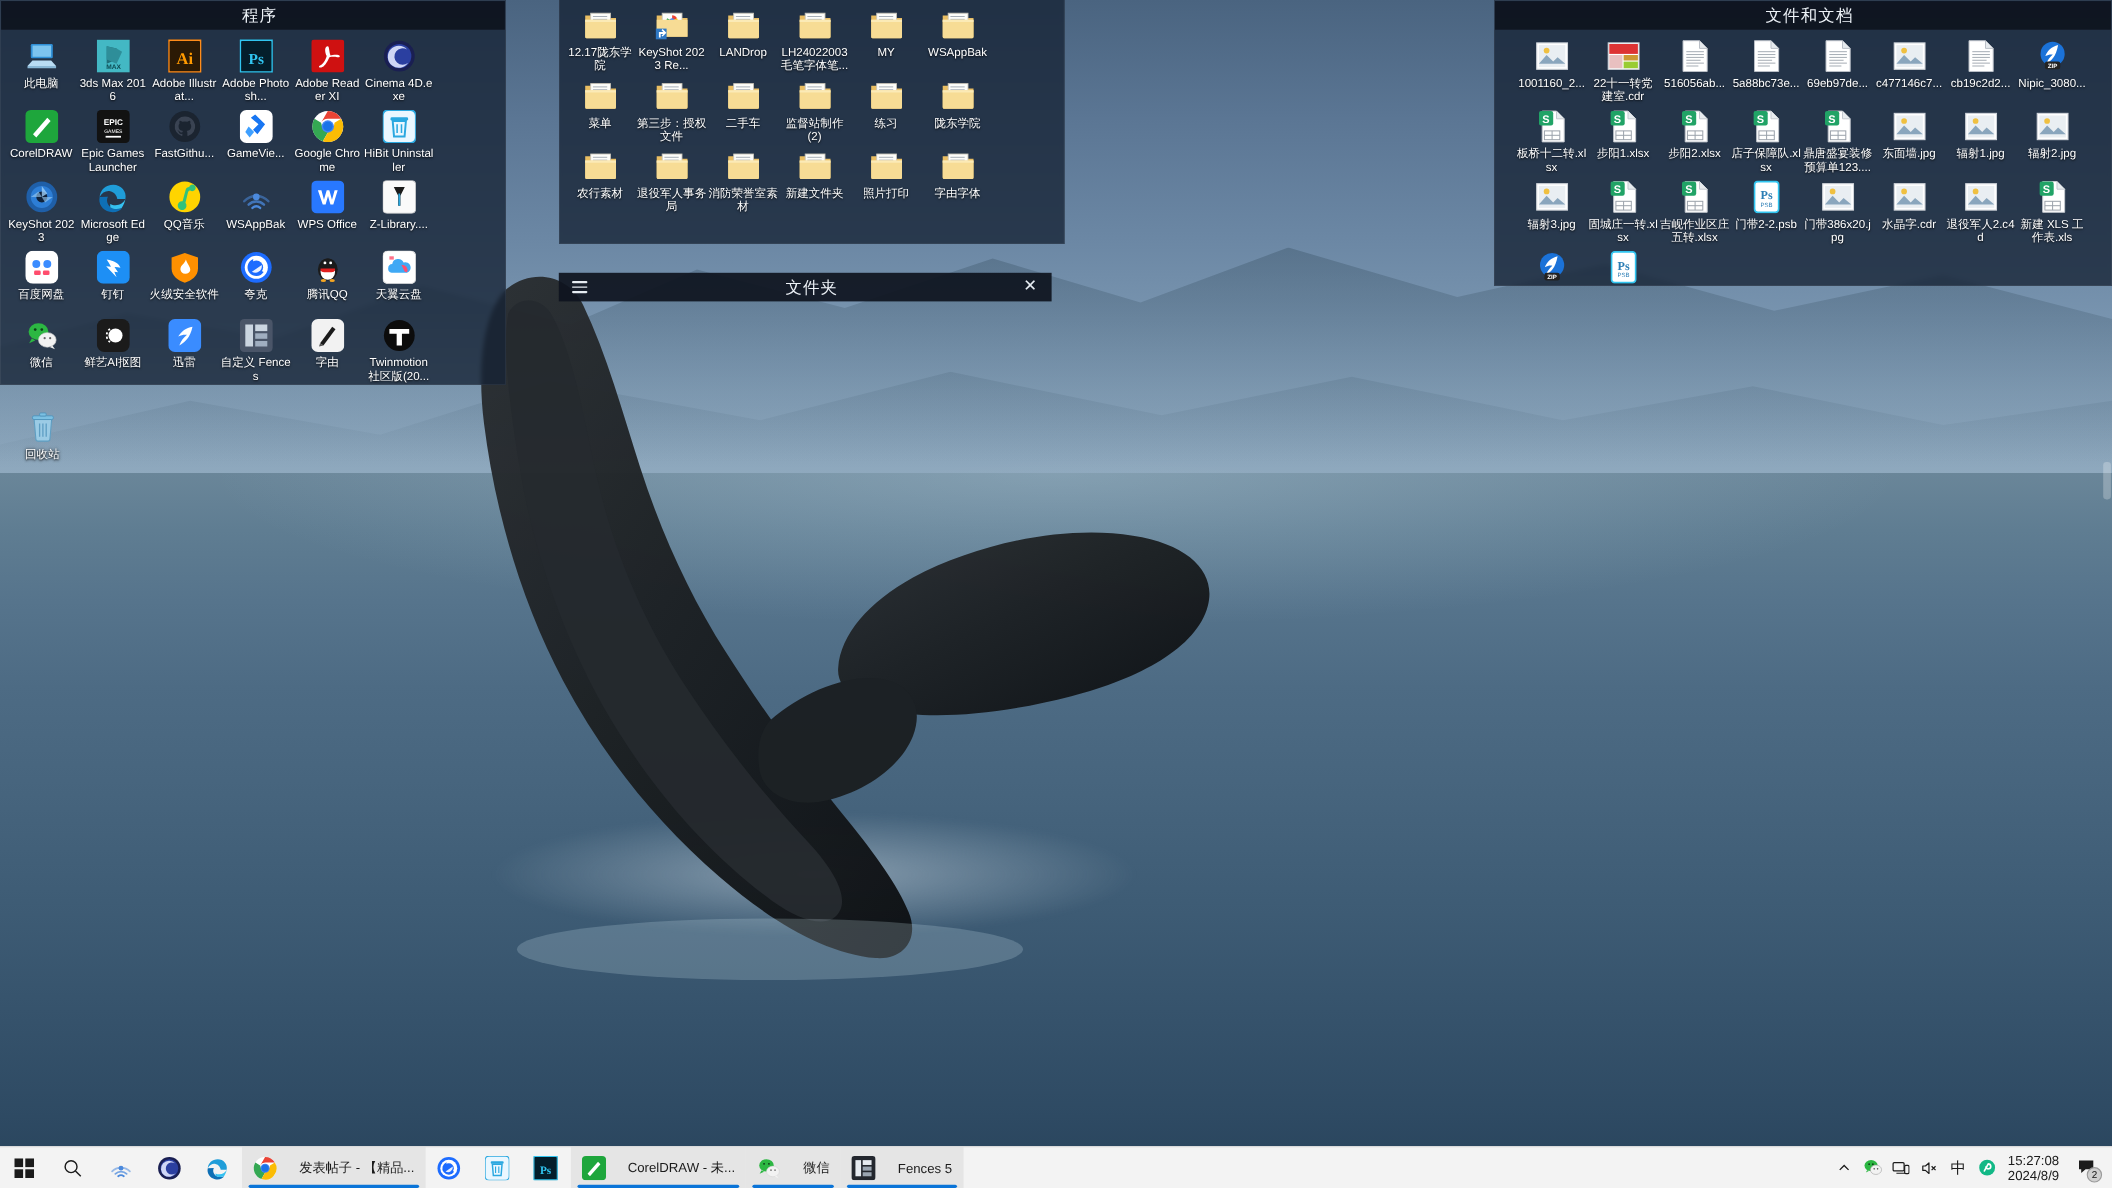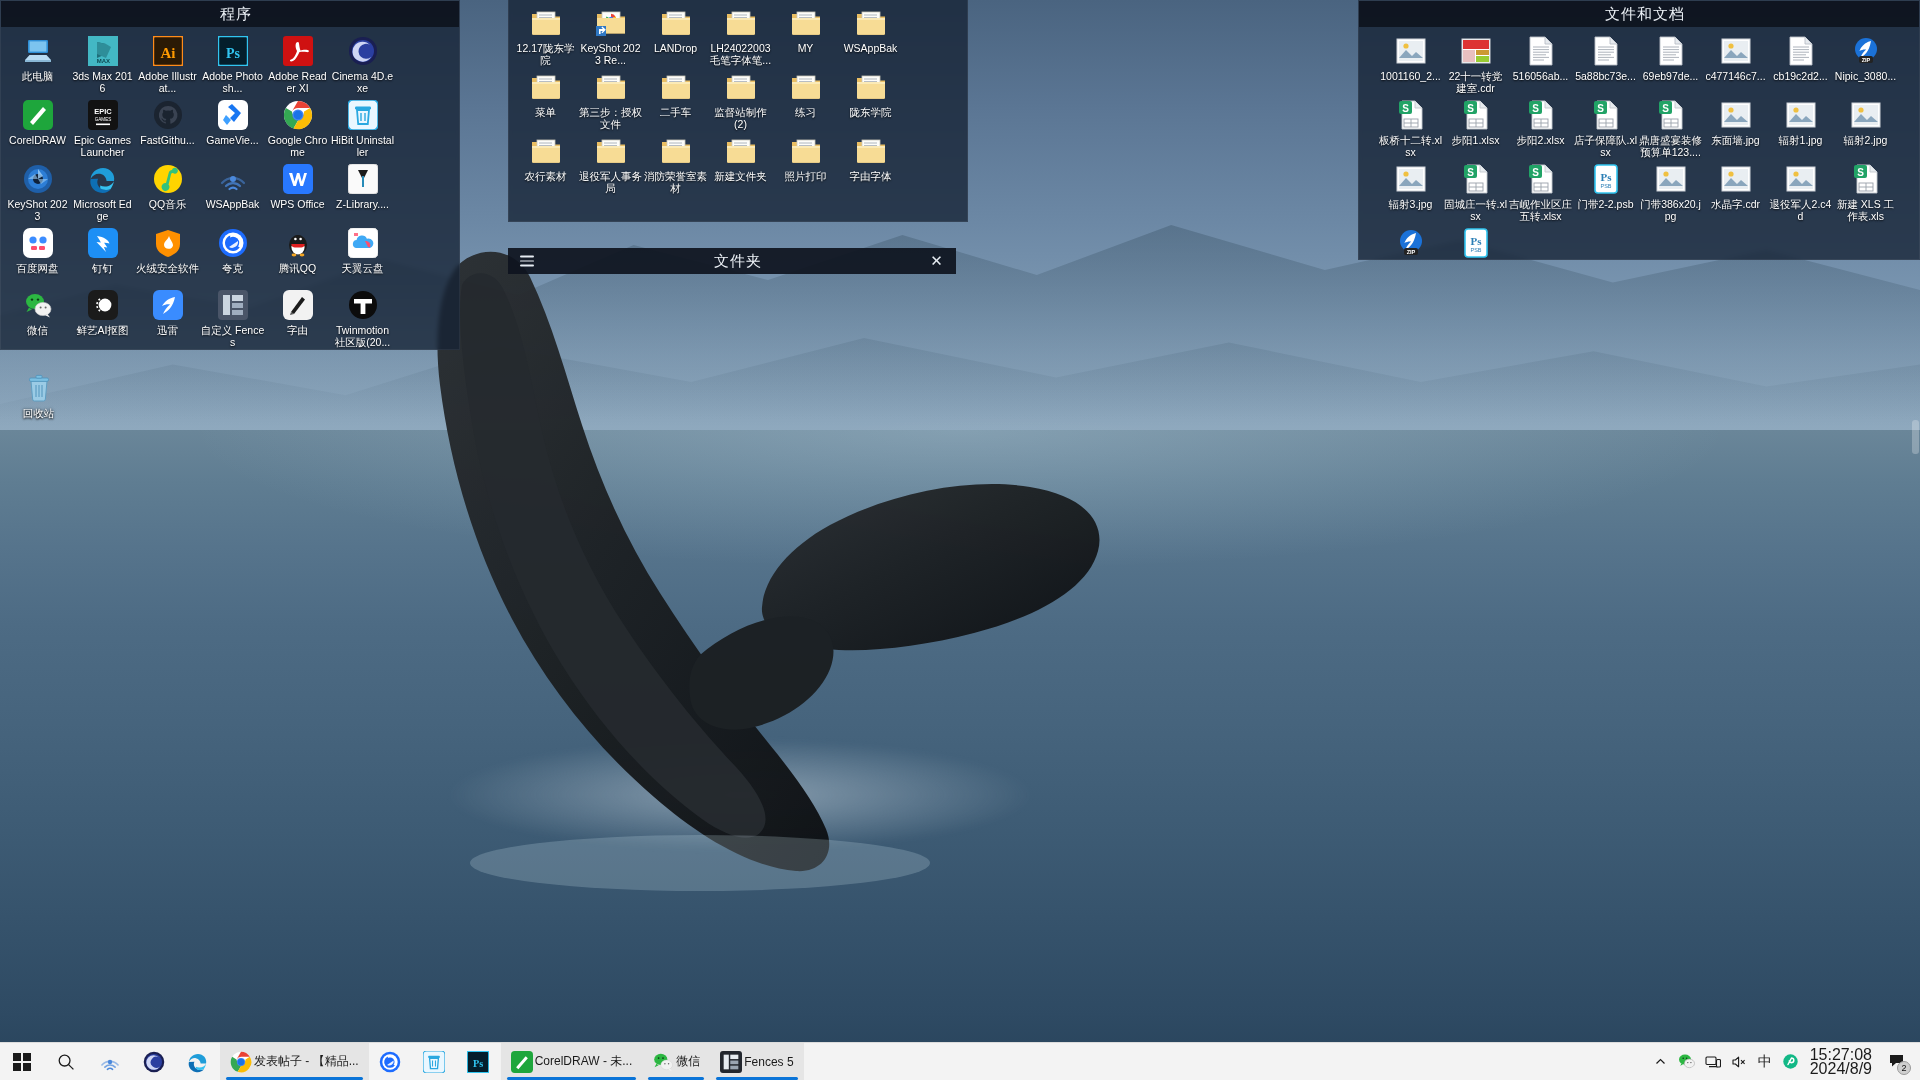--- a/index.html
+++ b/index.html
@@ -135,32 +135,32 @@
     background:#f3f3f3;
     border-top:1px solid #dcdcdc;
     display:flex; align-items:stretch;
     font-size:12px; color:#1b1b1b;
   }
   .tb-left{ display:flex; align-items:stretch; }
   .tb-btn{
     width:44px; display:flex; align-items:center; justify-content:center; cursor:pointer; position:relative;
   }
   .tb-task{
-    min-width:44px; display:flex; align-items:center; gap:2px; padding:0 10px; cursor:pointer; position:relative;
+    min-width:44px; display:flex; align-items:center; gap:20px; padding:0 10px; cursor:pointer; position:relative;
     max-width:170px;
     text-align:right;
   }
   .tb-task .t{ white-space:nowrap; overflow:hidden; text-overflow:ellipsis; font-size:12px; }
   .tb-task.active{ background:rgba(0,0,0,.055); }
   .tb-task .underline{
     position:absolute; left:6px; right:6px; bottom:0; height:3px; background:#0a74d8; border-radius:2px;
   }
   .tb-right{ margin-left:auto; display:flex; align-items:center; gap:0px; padding-right:6px; }
   .tray-ico{ width:26px; height:38px; display:flex; align-items:center; justify-content:center; cursor:pointer; }
-  #clock{ text-align:right; line-height:14px; font-size:16px; padding:0 8px 0 6px; cursor:pointer;}
+  #clock{ text-align:right; line-height:14px; font-size:12px; padding:0 8px 0 6px; cursor:pointer;}
   #notif{ width:34px; height:38px; display:flex; align-items:center; justify-content:center; position:relative; cursor:pointer;}
   #notif .badge{
     position:absolute; right:3px; bottom:6px; width:14px; height:14px; border-radius:50%;
     background:#cfcfcf; color:#111; font-size:9px; display:flex; align-items:center; justify-content:center;
     border:1px solid #9a9a9a;
   }
 
   
   #edgeHandle{
     position:absolute; right:1px; top:420px; width:7px; height:34px;

